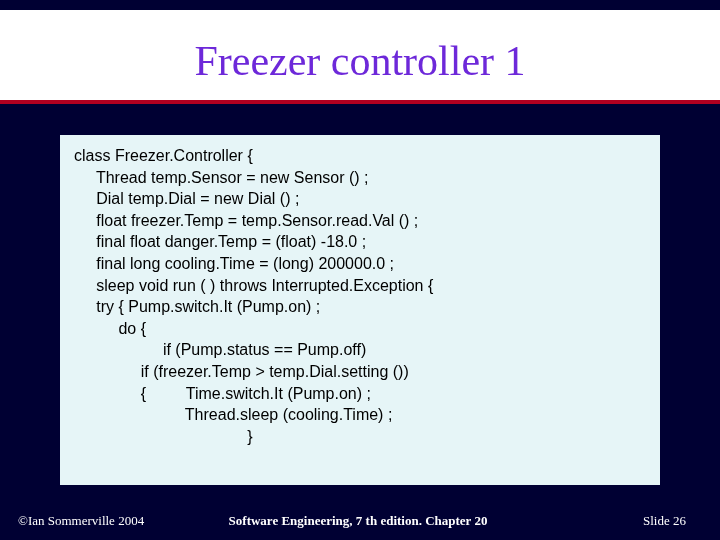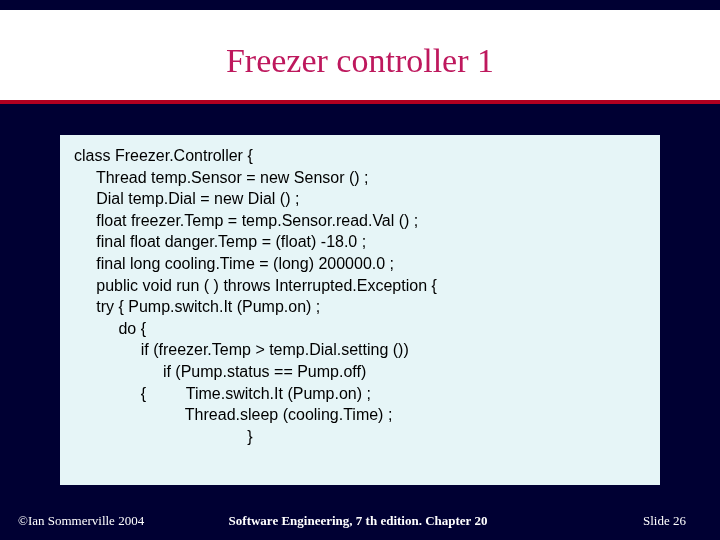--- a/index.html
+++ b/index.html
@@ -21,22 +21,22 @@
     top: 10px;
     left: 0;
     width: 720px;
     height: 90px;
     background: #ffffff;
     display: flex;
     align-items: center;
     justify-content: center;
   }
   .title-text {
-    font-size: 34px;
-    color: #be185d;
+    font-size: 42px;
+    color: #6d28d9;
     font-family: "Times New Roman", Times, serif;
     font-weight: 400;
     margin-top: 11px;
   }
   .title-rule {
     position: absolute;
     top: 100px;
     left: 0;
     width: 720px;
     height: 4px;
@@ -83,25 +83,25 @@
   </div>
   <div class="title-rule"></div>
 
   <div class="code-box">
     <div class="code-line">class Freezer.Controller {</div>
     <div class="code-line">     Thread temp.Sensor = new Sensor () ;</div>
     <div class="code-line">     Dial temp.Dial = new Dial () ;</div>
     <div class="code-line">     float freezer.Temp = temp.Sensor.read.Val () ;</div>
     <div class="code-line">     final float danger.Temp = (float) -18.0 ;</div>
     <div class="code-line">     final long cooling.Time = (long) 200000.0 ;</div>
-    <div class="code-line">     public void run ( ) throws Interrupted.Exception {</div>
+    <div class="code-line">     sleep void run ( ) throws Interrupted.Exception {</div>
     <div class="code-line">     try { Pump.switch.It (Pump.on) ;</div>
     <div class="code-line">          do {</div>
+    <div class="code-line">                    if (Pump.status == Pump.off)</div>
     <div class="code-line">               if (freezer.Temp &gt; temp.Dial.setting ())</div>
-    <div class="code-line">                    if (Pump.status == Pump.off)</div>
     <div class="code-line">               {         Time.switch.It (Pump.on) ;</div>
     <div class="code-line">                         Thread.sleep (cooling.Time) ;</div>
     <div class="code-line">                                       }</div>
   </div>
 
   <div class="footer">
     <span class="left">©Ian Sommerville 2004</span>
     <span class="center">Software Engineering, 7 th edition. Chapter 20</span>
     <span class="right">Slide  26</span>
   </div>

